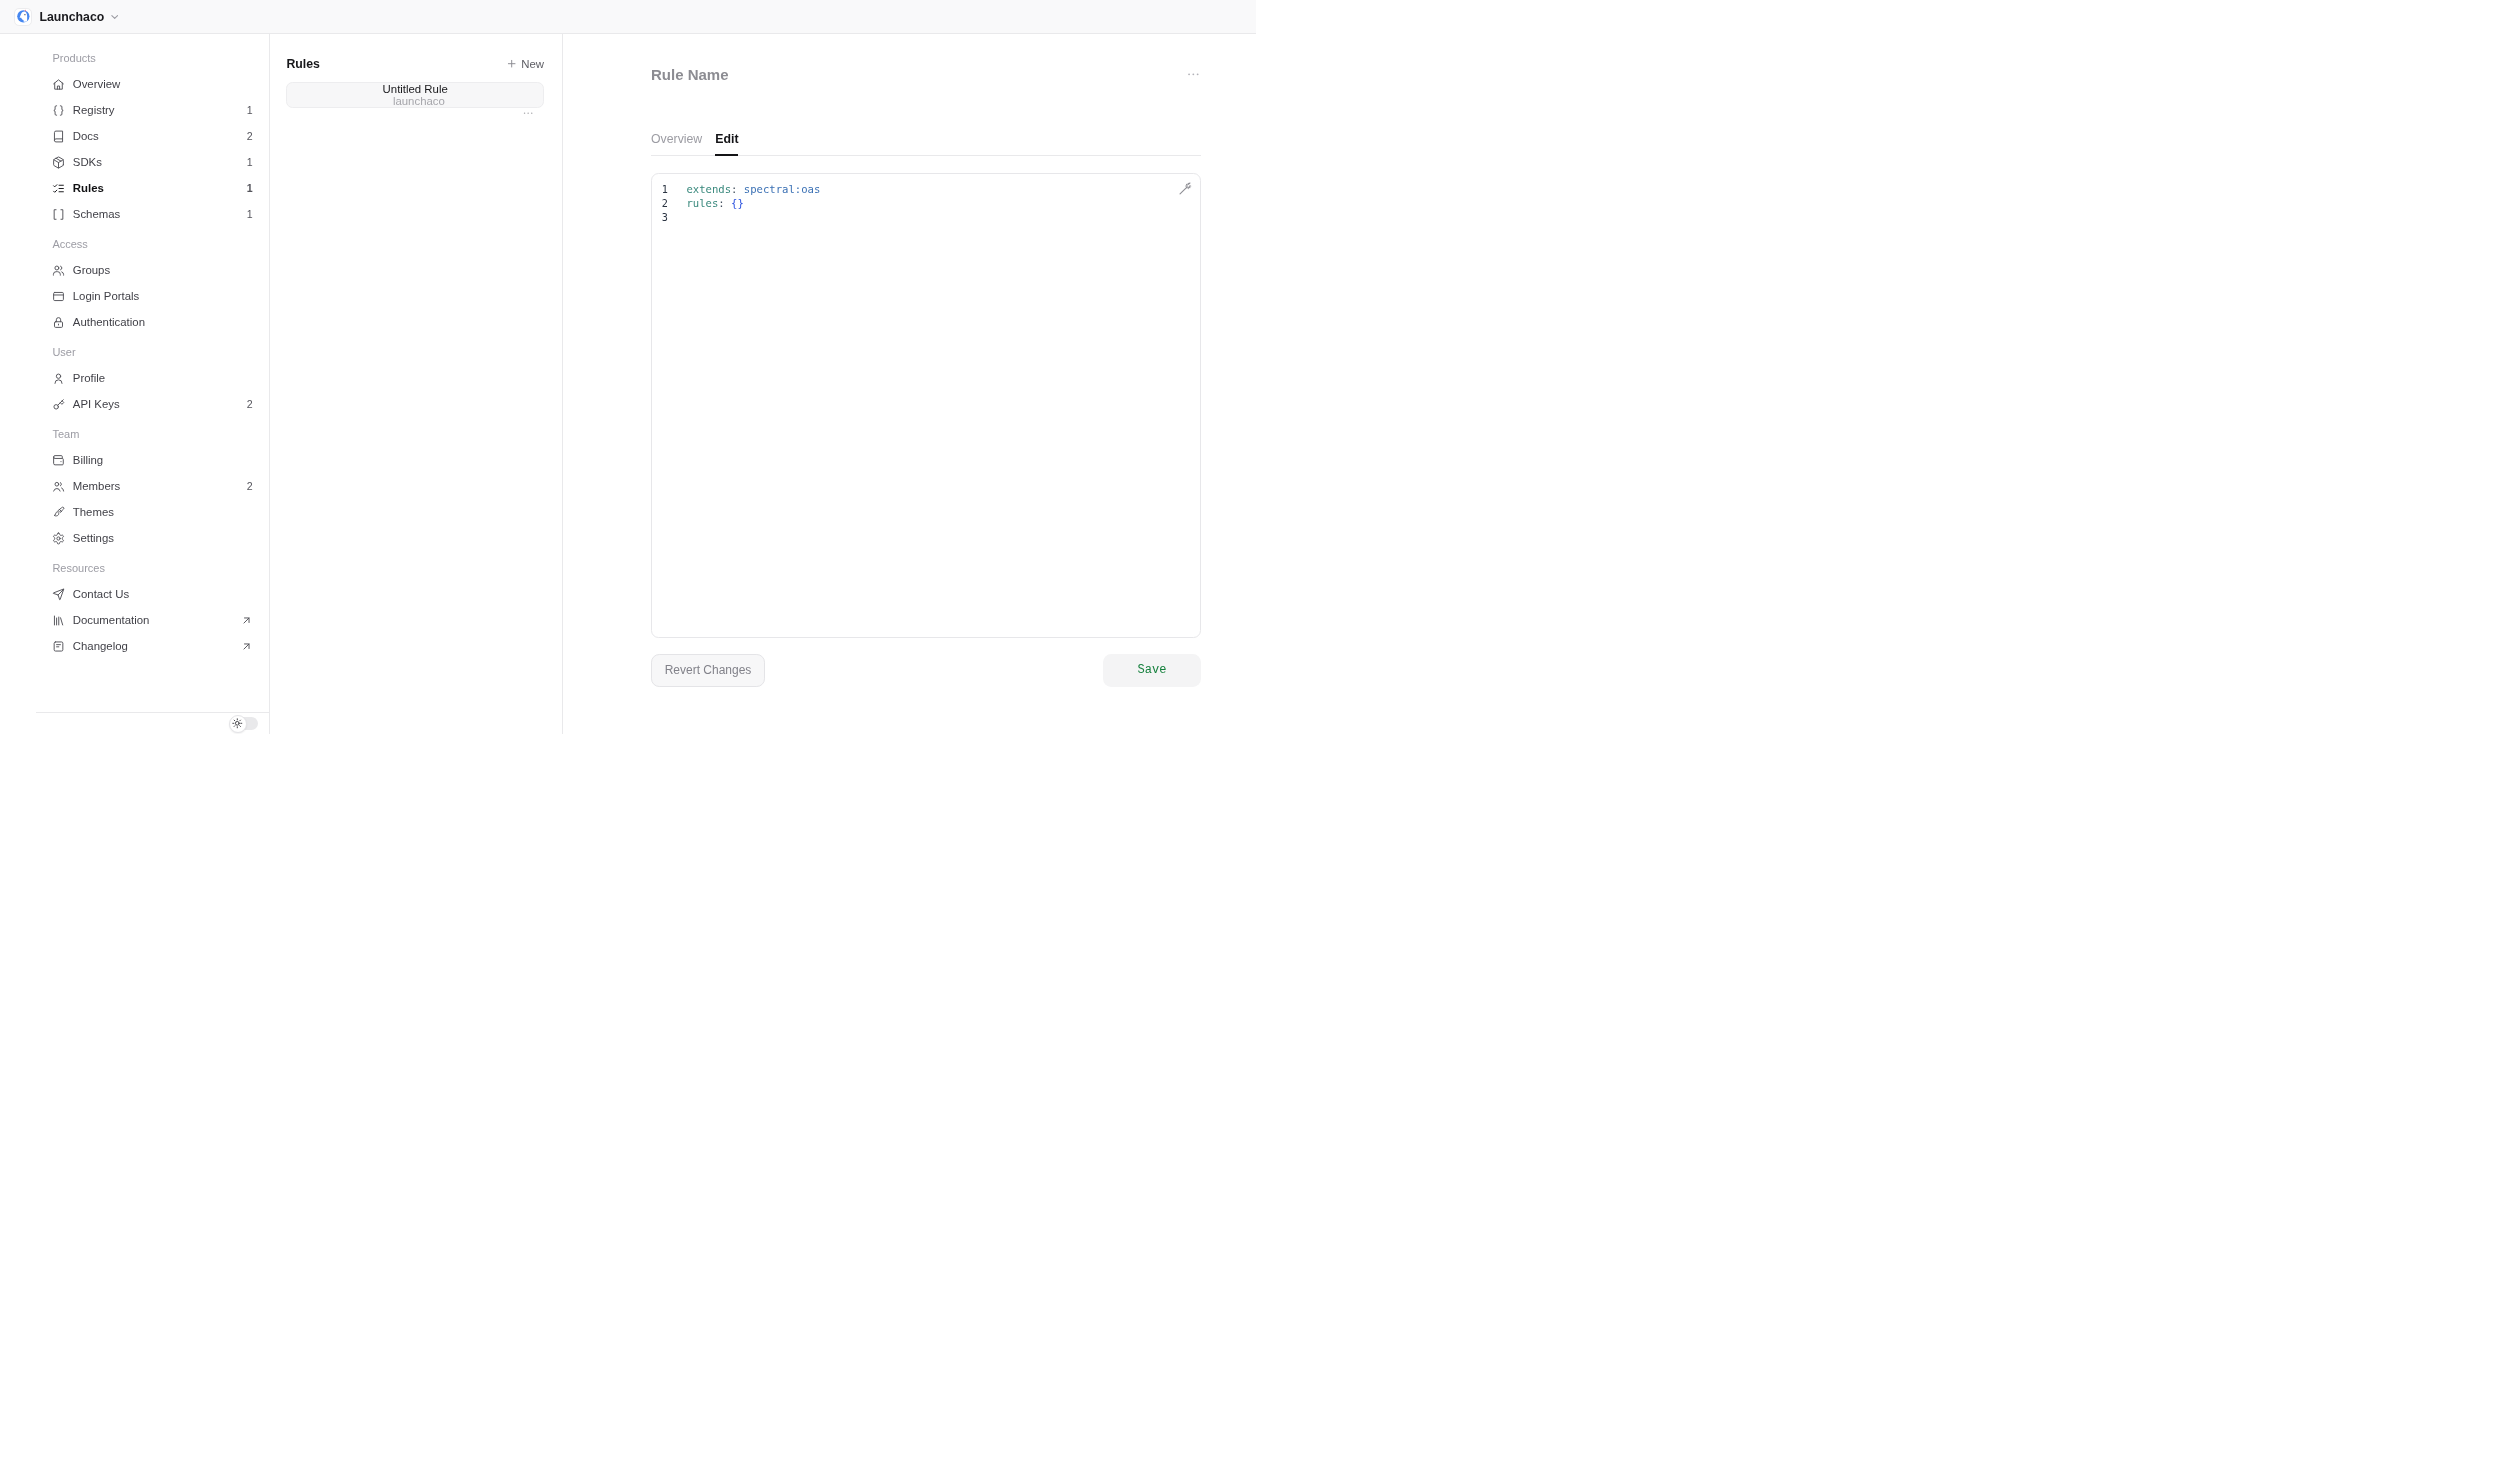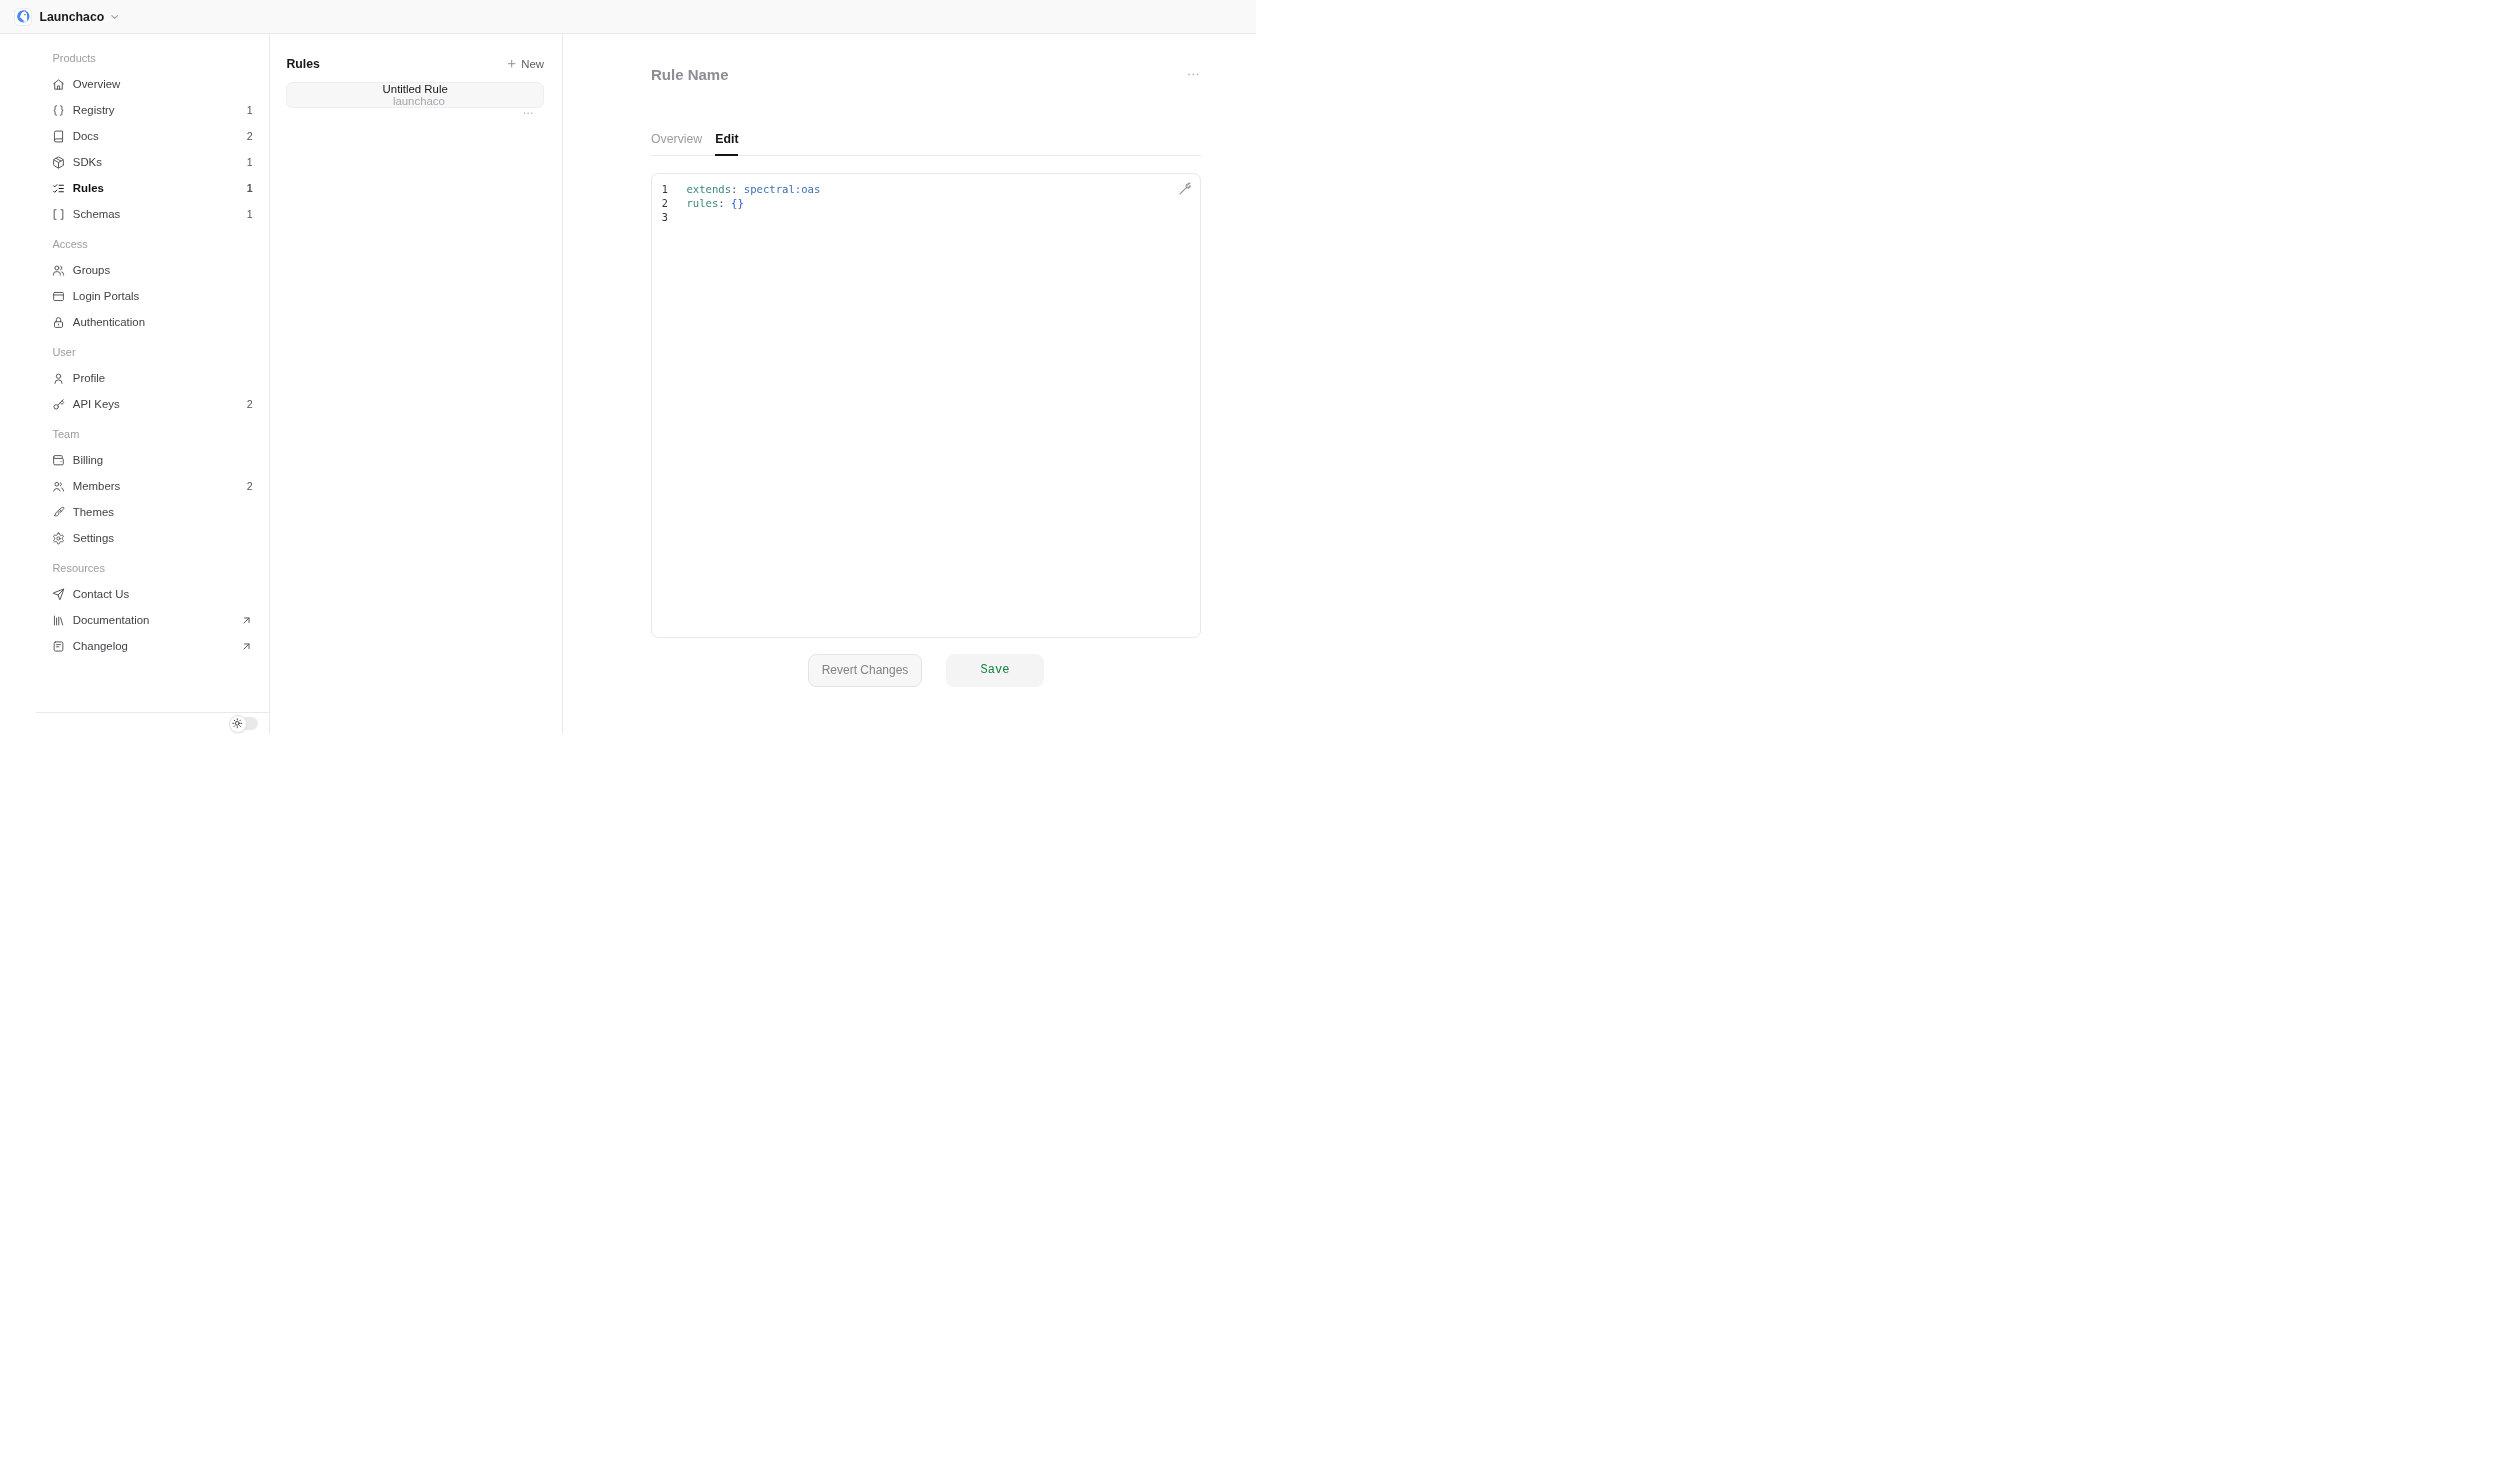--- a/index.html
+++ b/index.html
@@ -97,21 +97,21 @@
     margin-top:17px; height:465px; border:0.8px solid #e7e7ea; border-radius:7.4px;
     position:relative; background:#fff;
     font-family:"DejaVu Sans Mono", monospace; font-size:10.6px; cursor:text;
   }
   .code-lines { padding:8.2px 0 0 9.8px; }
   .code-line { display:flex; height:14px; align-items:center; }
   .code-ln { width:10.6px; font-size:10.2px; }
   .code-src { margin-left:14px; white-space:pre; }
   .wand-btn { position:absolute; top:8.2px; right:8.2px; width:14px; height:14px; color:#8e8e94; cursor:pointer; }
 
-  .actions { margin-top:15.5px; display:flex; justify-content:center; gap:24px; }
+  .actions { margin-top:15.5px; display:flex; justify-content:space-between; gap:24px; }
   .btn {
     height:33px; border-radius:8.2px; font-size:12px; font-family:inherit;
     display:flex; align-items:center; justify-content:center; cursor:pointer;
   }
   .btn-revert { width:114px; background:#f7f7f8; border:0.8px solid #e4e4e7; color:#82828a; }
   .btn-save { width:98px; background:#f4f4f5; border:0.8px solid transparent; color:#15803d;font-family:Liberation Mono, monospace; }
 </style>
 </head>
 <body>
 

